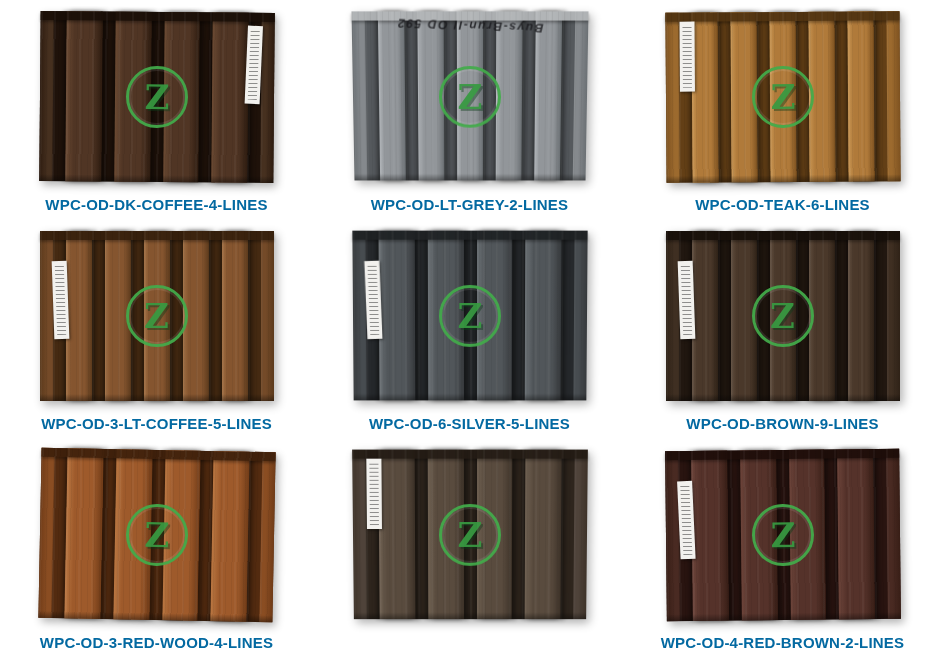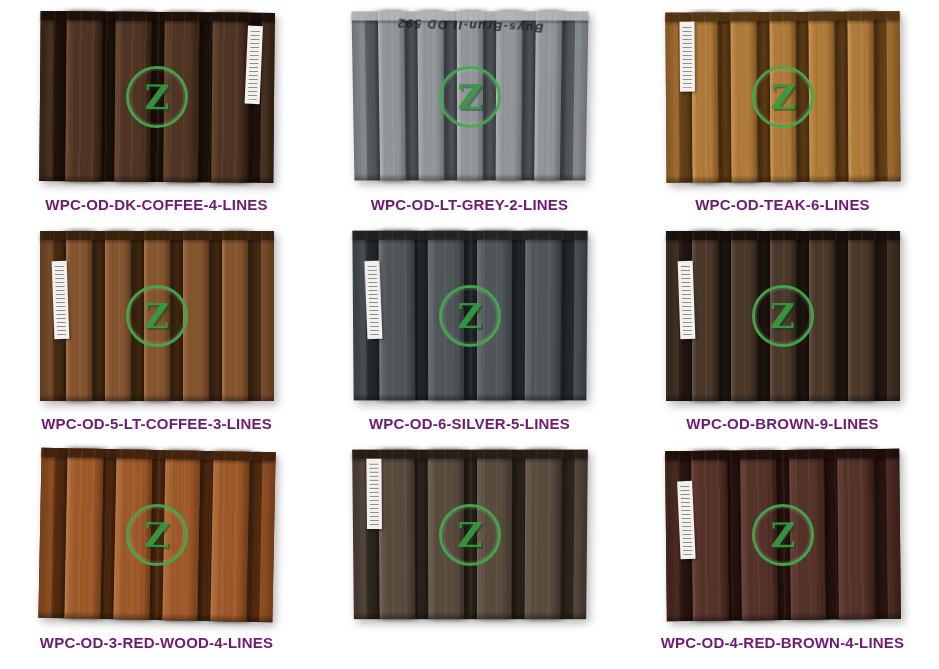--- a/index.html
+++ b/index.html
@@ -107,21 +107,21 @@
     font-size: 12px; letter-spacing: 1.5px;
     color: rgba(25,25,28,0.85);
     pointer-events: none;
   }
 
   
   .label {
     margin: 0;
     font-size: 15px; font-weight: bold;
     line-height: 19px;
-    color: #701a75;
+    color: #0369a1;
     letter-spacing: 0.2px;
     text-align: right;
   }
 </style>
 </head>
 <body>
 
 <main class="catalog">
     <figure class="cell" style="margin:0;">
     <div class="panel" style="--slat: #503524; --slat-light: #6b4a33; --slat-dark: #2e1c10; --groove: #1f120a; --edge-c: #46301f; --top-c: #190e07;">
@@ -197,21 +197,21 @@
           <div class="edge right"></div>
       </div>
       <div class="top-edge"></div>
       <div class="grain"></div>
       <div class="sticker left"></div>
 
       <div class="logo" style="border-color: rgb(67, 172, 75);">
         <span class="logo-glyph" style="color: rgb(55, 154, 65);">Z</span>
       </div>
     </div>
-    <figcaption class="label">WPC-OD-5-LT-COFFEE-3-LINES</figcaption>
+    <figcaption class="label">WPC-OD-3-LT-COFFEE-5-LINES</figcaption>
   </figure>
     <figure class="cell" style="margin:0;">
     <div class="panel" style="--slat: #51565a; --slat-light: #6d7377; --slat-dark: #36393c; --groove: #26292c; --edge-c: #474c50; --top-c: #1e2123;">
       <div class="slats">
         <div class="edge left"></div>
         <div class="slat"></div>
           <div class="slat"></div>
           <div class="slat"></div>
           <div class="slat"></div>
           <div class="edge right"></div>
@@ -296,15 +296,15 @@
           <div class="edge right"></div>
       </div>
       <div class="top-edge"></div>
       <div class="grain"></div>
       <div class="sticker left"></div>
 
       <div class="logo" style="border-color: rgb(67, 172, 75);">
         <span class="logo-glyph" style="color: rgb(55, 154, 65);">Z</span>
       </div>
     </div>
-    <figcaption class="label">WPC-OD-4-RED-BROWN-4-LINES</figcaption>
+    <figcaption class="label">WPC-OD-4-RED-BROWN-2-LINES</figcaption>
   </figure>
   </main>
 
 </body></html>

